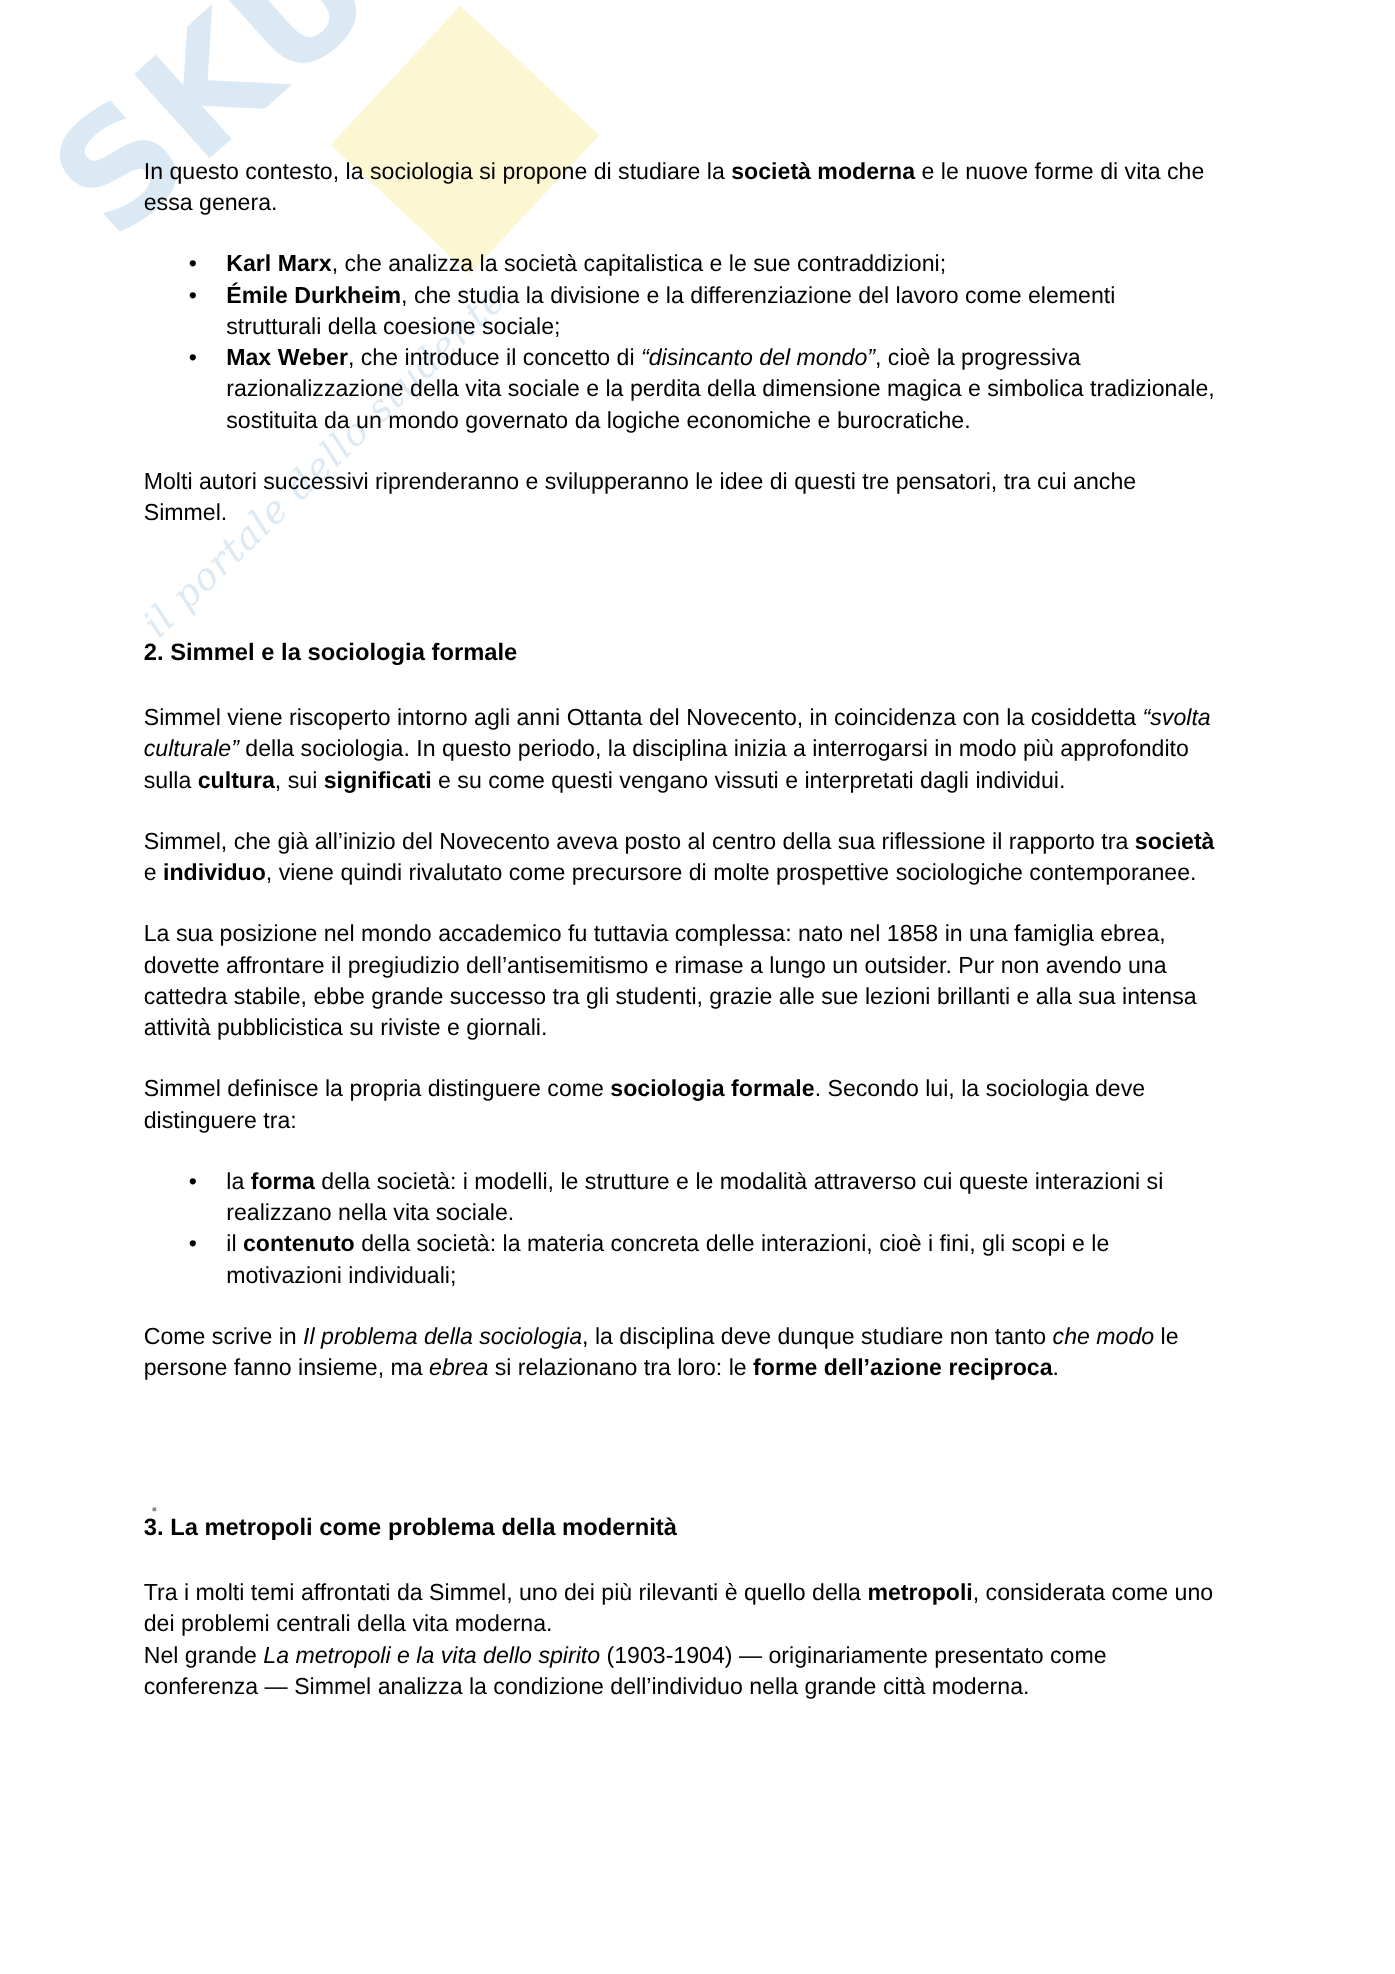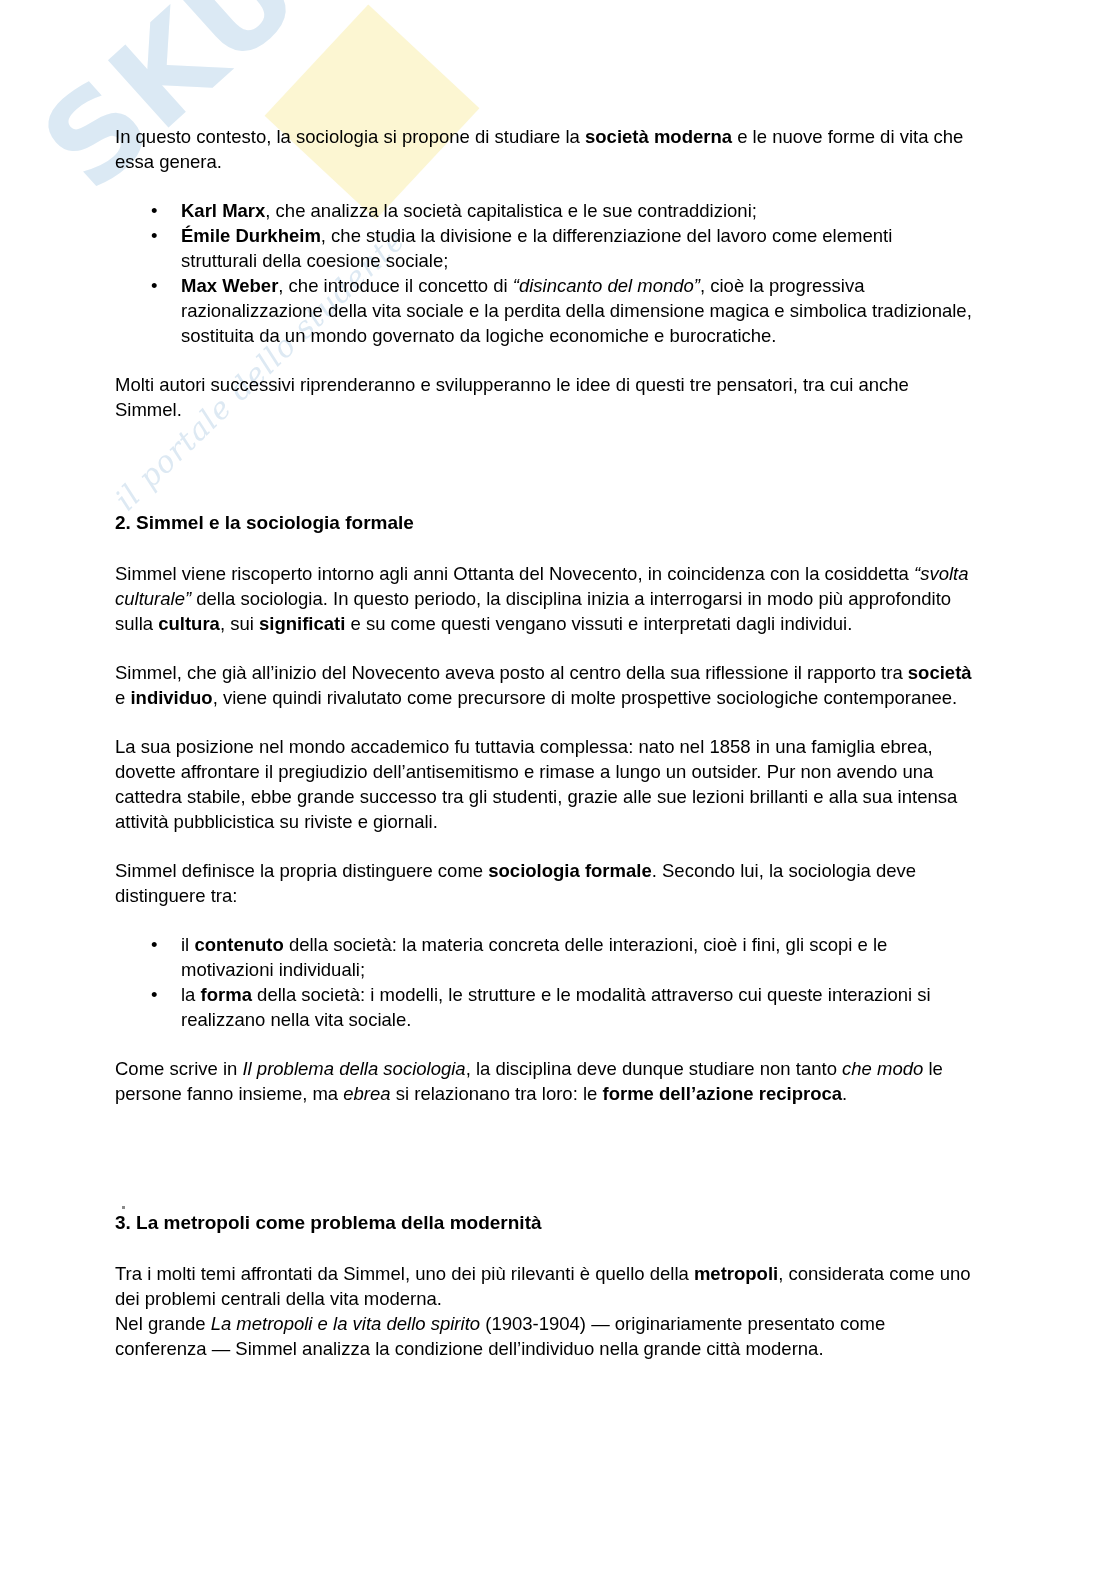--- a/index.html
+++ b/index.html
@@ -154,22 +154,22 @@
 
     <p class="para"><span>Simmel viene riscoperto intorno agli anni Ottanta del Novecento, in coincidenza con la cosiddetta </span><i>“svolta culturale”</i><span> della sociologia. In questo periodo, la disciplina inizia a interrogarsi in modo più approfondito sulla </span><b>cultura</b><span>, sui </span><b>significati</b><span> e su come questi vengano vissuti e interpretati dagli individui.</span></p>
 
     <p class="para"><span>Simmel, che già all’inizio del Novecento aveva posto al centro della sua riflessione il rapporto tra </span><b>società</b><span> e </span><b>individuo</b><span>, viene quindi rivalutato come precursore di molte prospettive sociologiche contemporanee.</span></p>
 
     <p class="para">La sua posizione nel mondo accademico fu tuttavia complessa: nato nel 1858 in una famiglia ebrea, dovette affrontare il pregiudizio dell’antisemitismo e rimase a lungo un outsider. Pur non avendo una cattedra stabile, ebbe grande successo tra gli studenti, grazie alle sue lezioni brillanti e alla sua intensa attività pubblicistica su riviste e giornali.</p>
 
     <p class="para"><span>Simmel definisce la propria distinguere come </span><b>sociologia formale</b><span>. Secondo lui, la sociologia deve distinguere tra:</span></p>
 
     <ul class="bullets">
+      <li><span>la </span><b>forma</b><span> della società: i modelli, le strutture e le modalità attraverso cui queste interazioni si realizzano nella vita sociale.</span></li>
       <li><span>il </span><b>contenuto</b><span> della società: la materia concreta delle interazioni, cioè i fini, gli scopi e le motivazioni individuali;</span></li>
-      <li><span>la </span><b>forma</b><span> della società: i modelli, le strutture e le modalità attraverso cui queste interazioni si realizzano nella vita sociale.</span></li>
     </ul>
 
     <p class="para"><span>Come scrive in </span><i>Il problema della sociologia</i><span>, la disciplina deve dunque studiare non tanto </span><i>che modo</i><span> le persone fanno insieme, ma </span><i>ebrea</i><span> si relazionano tra loro: le </span><b>forme dell’azione reciproca</b><span>.</span></p>
 
     <div class="gap-lg"></div>
     <div class="gap-sm"></div>
 
     <h2 class="heading">3. La metropoli come problema della modernità</h2>
 
     <p class="para tight"><span>Tra i molti temi affrontati da Simmel, uno dei più rilevanti è quello della </span><b>metropoli</b><span>, considerata come uno dei problemi centrali della vita moderna.</span></p>

